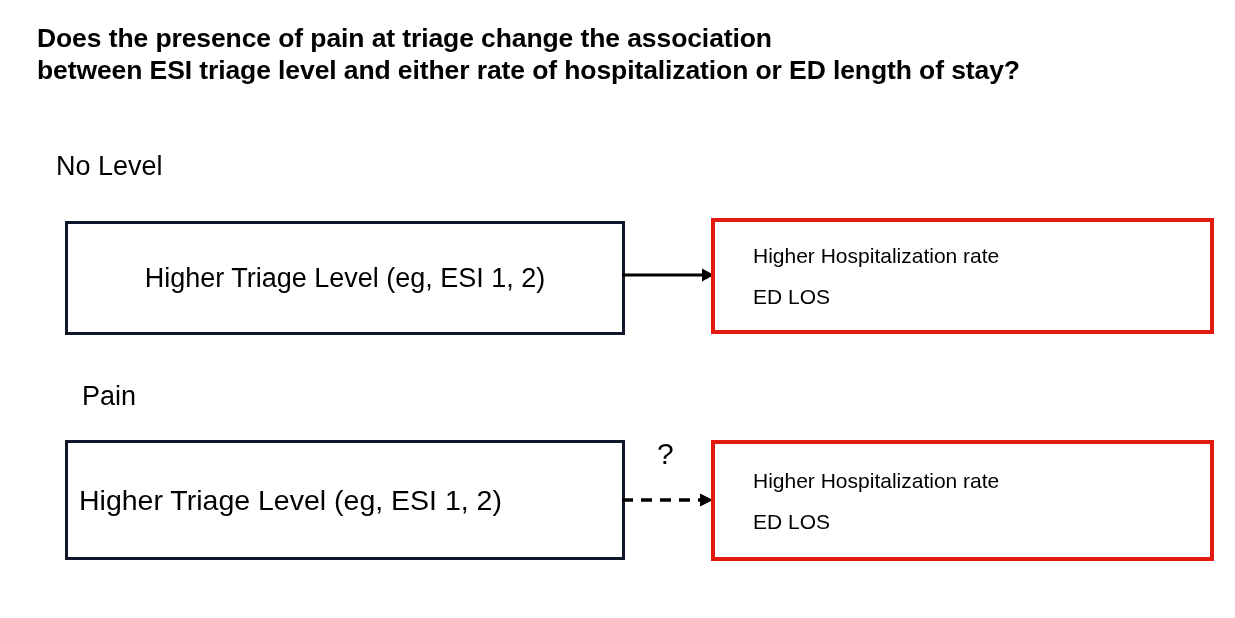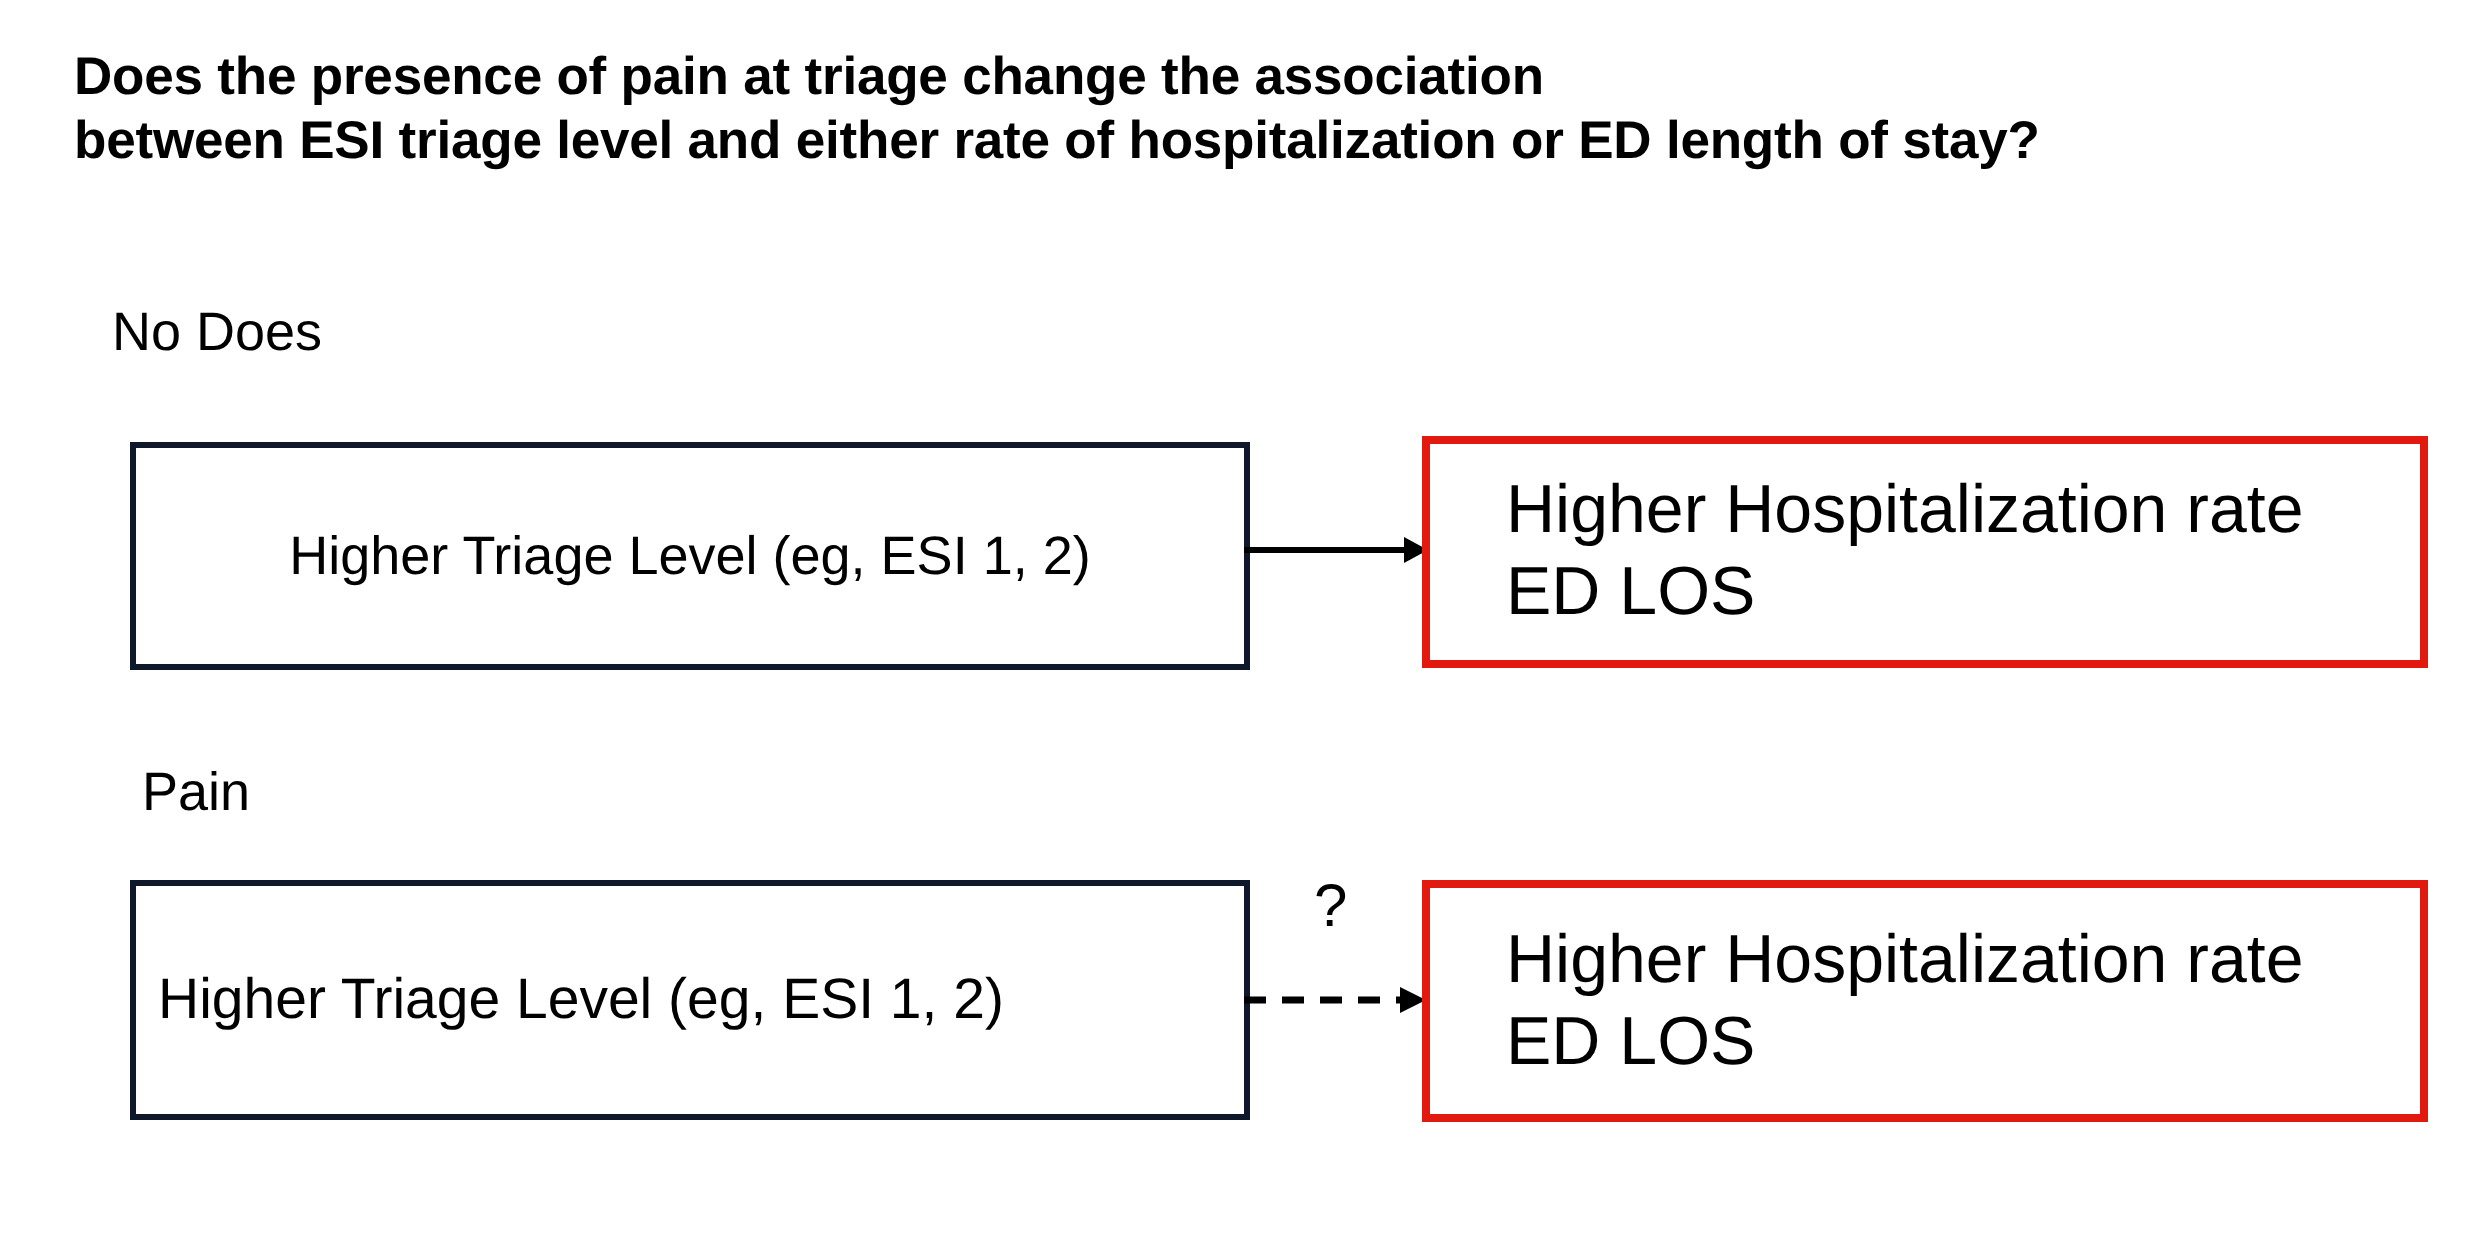--- a/index.html
+++ b/index.html
@@ -36,21 +36,21 @@
 
   
   .group-label {
     position: absolute;
     font-size: 27px;
     color: #000000;
     line-height: 32px;
     white-space: nowrap;
   }
   .label-nopain { left: 32px; top: 150px; }
-  .label-pain   { left: 47px; top: 380px; text-align: right; }
+  .label-pain   { left: 58px; top: 380px; text-align: right; }
 
   
   .box {
     position: absolute;
     box-sizing: border-box;
     background: #ffffff;
     display: flex;
     flex-direction: column;
     justify-content: center;
   }
@@ -80,21 +80,21 @@
   }
 
   .box-text {
     font-size: 27px;
     color: #000000;
     line-height: 33px;
     white-space: nowrap;
   }
   .box-cause-1 .box-text { font-size: 27px; }
   .box-cause-2 .box-text { font-size: 28.5px; }
-  .effect-line { font-size: 34px; line-height: 41px; }
+  .effect-line { font-size: 21px; line-height: 41px; }
 
   
   .connector {
     position: absolute;
     left: 598px;
     width: 92px;
     height: 24px;
   }
   .connector-solid  { top: 263px; }
   .connector-dashed { top: 488px; }
@@ -109,21 +109,21 @@
   }
 </style>
 </head>
 <body>
 
 <div id="slide">
 
   <div class="title">Does the presence of pain at triage change the association
 between ESI triage level and either rate of hospitalization or ED length of stay?</div>
 
-  <div class="group-label label-nopain">No Does</div>
+  <div class="group-label label-nopain">No Level</div>
 
   <div class="box box-blue box-cause-1">
     <span class="box-text">Higher Triage Level  (eg, ESI 1, 2)</span>
   </div>
 
   <div class="connector connector-solid">
     <svg width="92" height="24" viewBox="0 0 92 24" xmlns="http://www.w3.org/2000/svg">
       <line x1="0" y1="12" x2="80" y2="12" stroke="#000000" stroke-width="3"></line>
       <polygon points="80,5.5 92,12 80,18.5" fill="#000000"></polygon>
     </svg>

